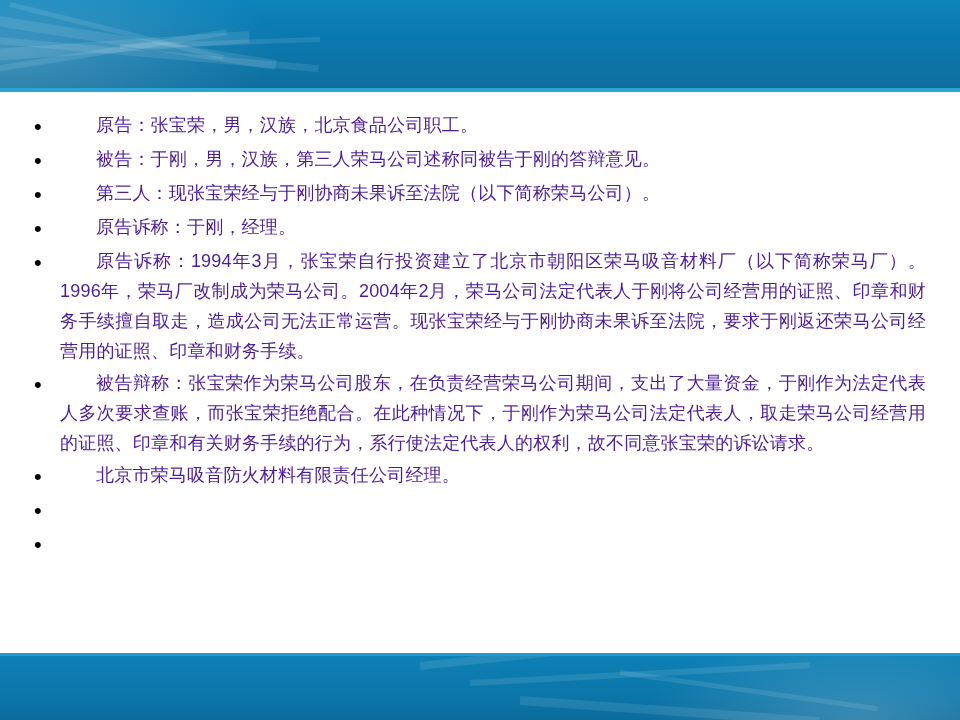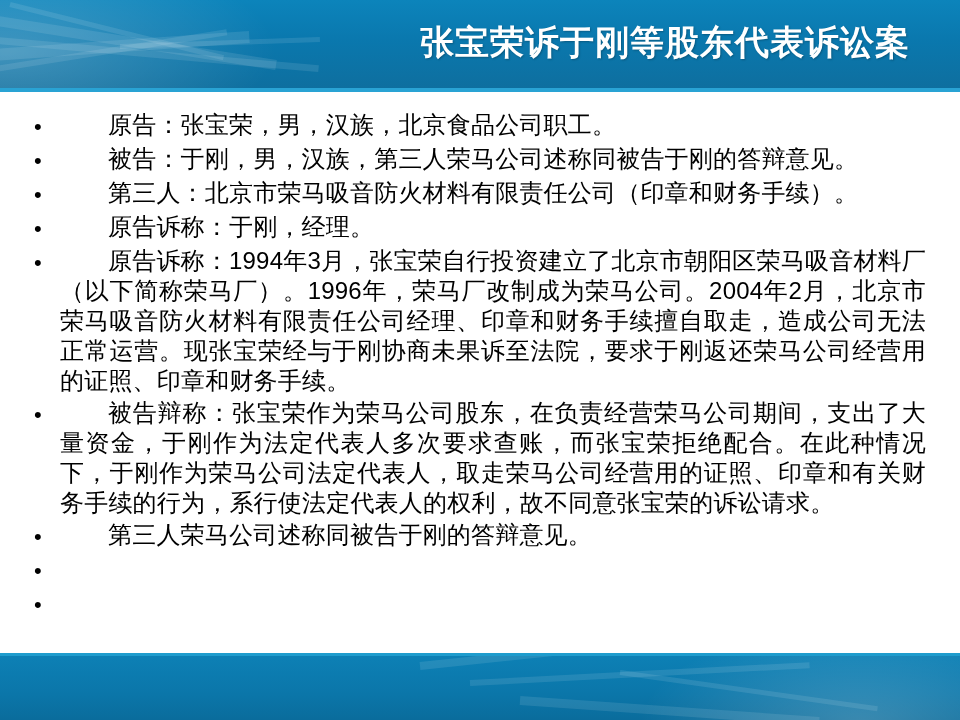--- a/index.html
+++ b/index.html
@@ -89,22 +89,22 @@
     flex: 0 0 auto;
     width: 26px;
     padding-top: 2px;
     color: #000000;
     font-size: 22px;
     line-height: 30px;
     text-align: left;
   }
   .bullet-text {
     flex: 1 1 auto;
-    color: #000000;
-    font-size: 24px;
+    color: #4c1d95;
+    font-size: 18px;
     line-height: 30px;
     text-align: justify;
     text-justify: inter-ideograph;
     letter-spacing: 0.2px;
   }
   .bullet-text.indent { text-indent: 2em; }
   .bullet-row.empty .bullet-text { min-height: 26px; }
 
   
   .footer {
@@ -148,59 +148,58 @@
 <div class="slide">
 
   <div class="banner">
     <div class="glow"></div>
     <div class="ray r1"></div>
     <div class="ray r2"></div>
     <div class="ray r3"></div>
     <div class="ray r4"></div>
     <div class="ray r5"></div>
     <div class="ray r6"></div>
-    <div class="banner-title">张宝荣诉于刚等股东代表诉讼案</div>
   </div>
   <div class="banner-underline"></div>
 
   <div class="content">
 
     <div class="bullet-row">
       <div class="bullet-dot">•</div>
       <div class="bullet-text indent">原告：张宝荣，男，汉族，北京食品公司职工。</div>
     </div>
 
     <div class="bullet-row">
       <div class="bullet-dot">•</div>
       <div class="bullet-text indent">被告：于刚，男，汉族，第三人荣马公司述称同被告于刚的答辩意见。</div>
     </div>
 
     <div class="bullet-row">
       <div class="bullet-dot">•</div>
-      <div class="bullet-text indent">第三人：北京市荣马吸音防火材料有限责任公司（印章和财务手续）。</div>
+      <div class="bullet-text indent">第三人：现张宝荣经与于刚协商未果诉至法院（以下简称荣马公司）。</div>
     </div>
 
     <div class="bullet-row">
       <div class="bullet-dot">•</div>
       <div class="bullet-text indent">原告诉称：于刚，经理。</div>
     </div>
 
     <div class="bullet-row">
       <div class="bullet-dot">•</div>
-      <div class="bullet-text indent">原告诉称：1994年3月，张宝荣自行投资建立了北京市朝阳区荣马吸音材料厂（以下简称荣马厂）。1996年，荣马厂改制成为荣马公司。2004年2月，北京市荣马吸音防火材料有限责任公司经理、印章和财务手续擅自取走，造成公司无法正常运营。现张宝荣经与于刚协商未果诉至法院，要求于刚返还荣马公司经营用的证照、印章和财务手续。</div>
+      <div class="bullet-text indent">原告诉称：1994年3月，张宝荣自行投资建立了北京市朝阳区荣马吸音材料厂（以下简称荣马厂）。1996年，荣马厂改制成为荣马公司。2004年2月，荣马公司法定代表人于刚将公司经营用的证照、印章和财务手续擅自取走，造成公司无法正常运营。现张宝荣经与于刚协商未果诉至法院，要求于刚返还荣马公司经营用的证照、印章和财务手续。</div>
     </div>
 
     <div class="bullet-row">
       <div class="bullet-dot">•</div>
       <div class="bullet-text indent">被告辩称：张宝荣作为荣马公司股东，在负责经营荣马公司期间，支出了大量资金，于刚作为法定代表人多次要求查账，而张宝荣拒绝配合。在此种情况下，于刚作为荣马公司法定代表人，取走荣马公司经营用的证照、印章和有关财务手续的行为，系行使法定代表人的权利，故不同意张宝荣的诉讼请求。</div>
     </div>
 
     <div class="bullet-row">
       <div class="bullet-dot">•</div>
-      <div class="bullet-text indent">第三人荣马公司述称同被告于刚的答辩意见。</div>
+      <div class="bullet-text indent">北京市荣马吸音防火材料有限责任公司经理。</div>
     </div>
 
     <div class="bullet-row empty">
       <div class="bullet-dot">•</div>
       <div class="bullet-text"></div>
     </div>
 
     <div class="bullet-row empty">
       <div class="bullet-dot">•</div>
       <div class="bullet-text"></div>

